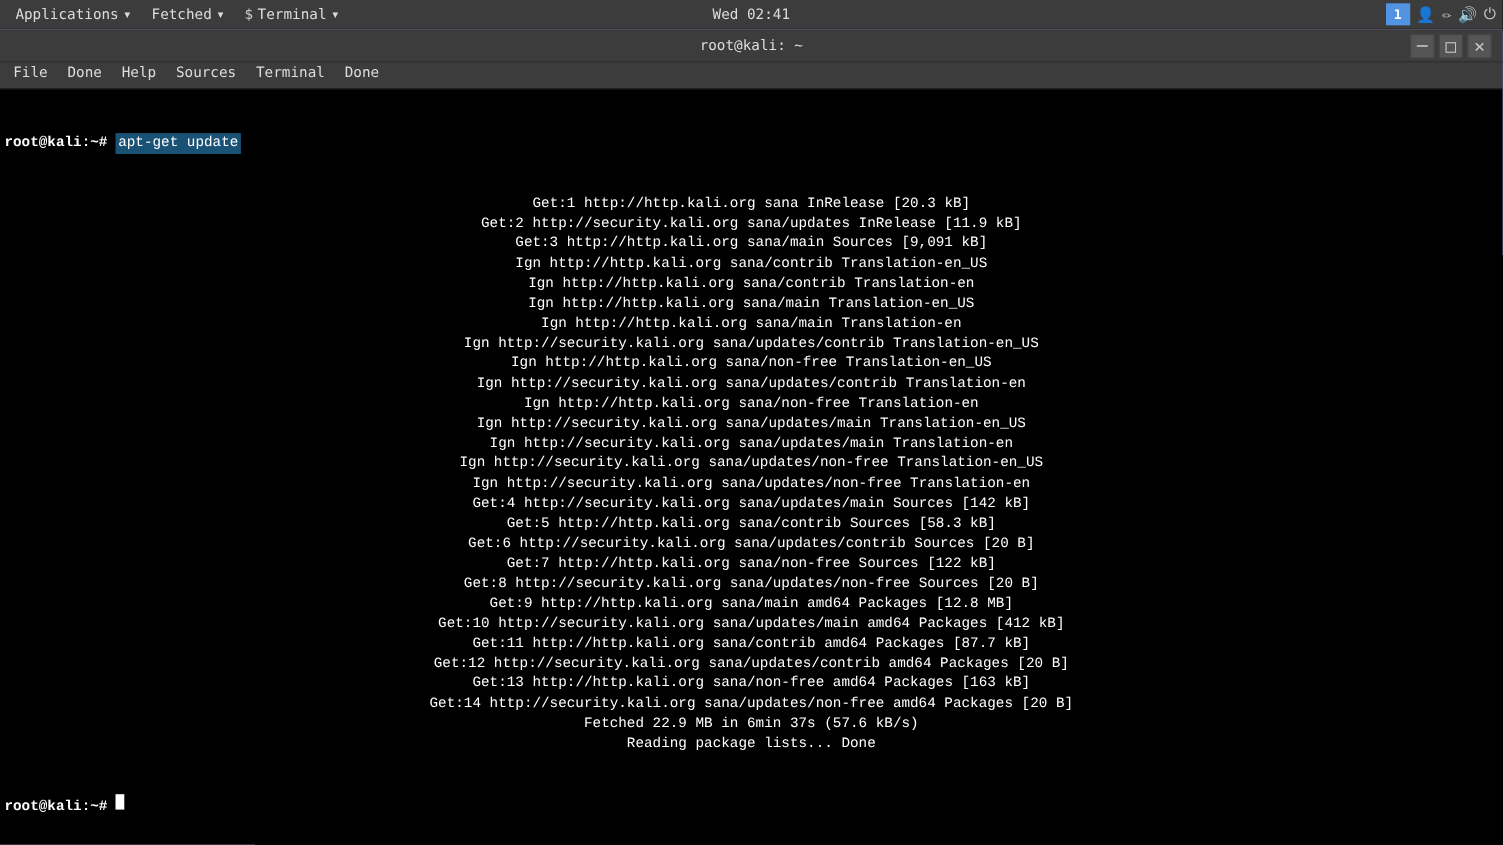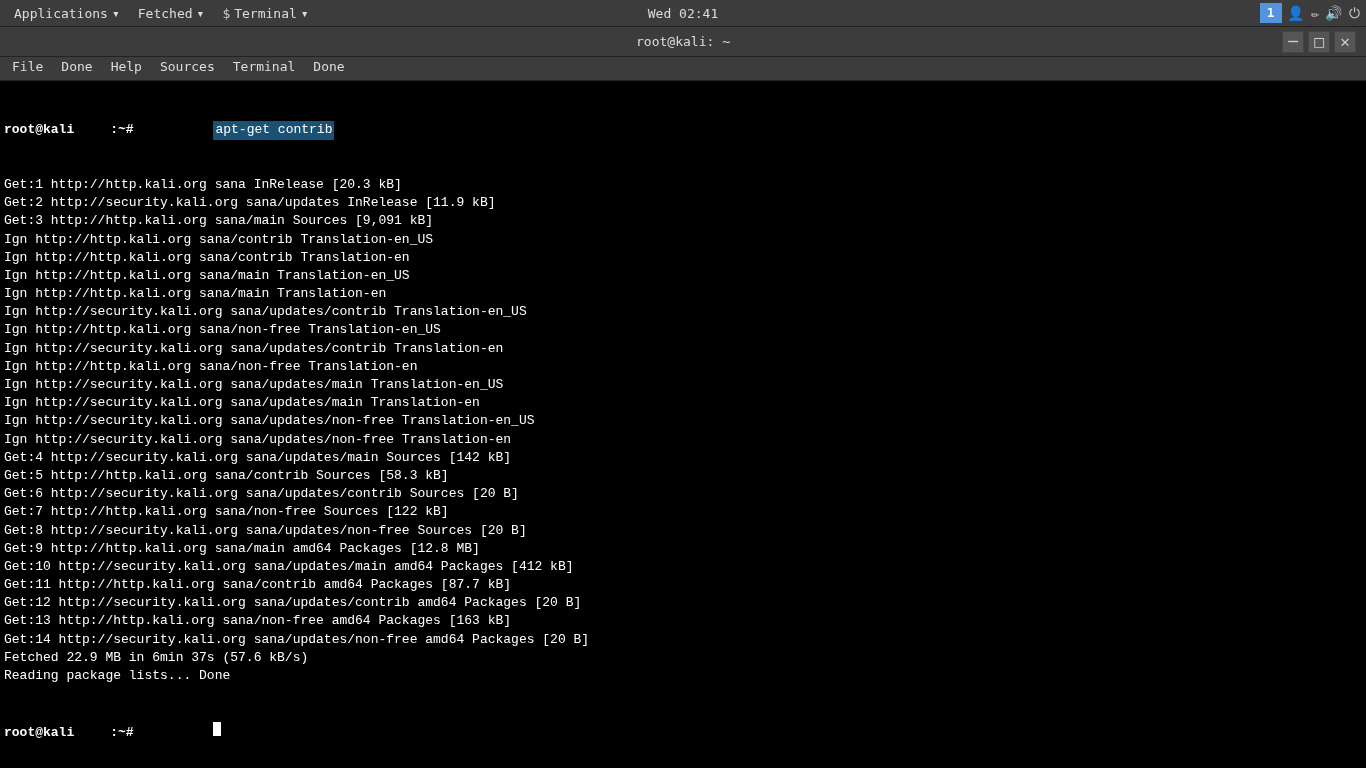--- a/index.html
+++ b/index.html
@@ -137,21 +137,20 @@
       font-size: 13px;
       line-height: 1.4;
       padding: 4px 4px;
       overflow: hidden;
       white-space: pre;
     }
 
     .prompt-line {
       display: flex;
       align-items: baseline;
-      gap: 36px;
     }
     .prompt-user {
       color: #fff;
       font-weight: bold;
     }
     .prompt-symbol {
       color: #fff;
       font-weight: bold;
     }
     .cmd-highlight {
@@ -166,20 +165,21 @@
       width: 8px;
       height: 14px;
       vertical-align: text-bottom;
       animation: blink 1s step-end infinite;
     }
     @keyframes blink {
       50% { opacity: 0; }
     }
     .output-line {
       color: #fff;
+      text-align: center;
     }
   </style>
 </head>
 <body>
 
 <div id="system-bar">
   <div class="sys-bar-left">
     <div class="sys-bar-item">
       <span>Applications</span>
       <span>▾</span>
@@ -219,21 +219,21 @@
     <div class="menu-item">File</div>
     <div class="menu-item">Done</div>
     <div class="menu-item">Help</div>
     <div class="menu-item">Sources</div>
     <div class="menu-item">Terminal</div>
     <div class="menu-item">Done</div>
   </div>
 
   <div id="terminal-content">
     <div class="prompt-line">
-      <span class="prompt-user">root@kali</span><span class="prompt-symbol">:~#</span>&nbsp;<span class="cmd-highlight">apt-get contrib</span>
+      <span class="prompt-user">root@kali</span><span class="prompt-symbol">:~#</span>&nbsp;<span class="cmd-highlight">apt-get update</span>
     </div>
     <div id="output-lines"><div class="output-line">Get:1 http://http.kali.org sana InRelease [20.3 kB]</div><div class="output-line">Get:2 http://security.kali.org sana/updates InRelease [11.9 kB]</div><div class="output-line">Get:3 http://http.kali.org sana/main Sources [9,091 kB]</div><div class="output-line">Ign http://http.kali.org sana/contrib Translation-en_US</div><div class="output-line">Ign http://http.kali.org sana/contrib Translation-en</div><div class="output-line">Ign http://http.kali.org sana/main Translation-en_US</div><div class="output-line">Ign http://http.kali.org sana/main Translation-en</div><div class="output-line">Ign http://security.kali.org sana/updates/contrib Translation-en_US</div><div class="output-line">Ign http://http.kali.org sana/non-free Translation-en_US</div><div class="output-line">Ign http://security.kali.org sana/updates/contrib Translation-en</div><div class="output-line">Ign http://http.kali.org sana/non-free Translation-en</div><div class="output-line">Ign http://security.kali.org sana/updates/main Translation-en_US</div><div class="output-line">Ign http://security.kali.org sana/updates/main Translation-en</div><div class="output-line">Ign http://security.kali.org sana/updates/non-free Translation-en_US</div><div class="output-line">Ign http://security.kali.org sana/updates/non-free Translation-en</div><div class="output-line">Get:4 http://security.kali.org sana/updates/main Sources [142 kB]</div><div class="output-line">Get:5 http://http.kali.org sana/contrib Sources [58.3 kB]</div><div class="output-line">Get:6 http://security.kali.org sana/updates/contrib Sources [20 B]</div><div class="output-line">Get:7 http://http.kali.org sana/non-free Sources [122 kB]</div><div class="output-line">Get:8 http://security.kali.org sana/updates/non-free Sources [20 B]</div><div class="output-line">Get:9 http://http.kali.org sana/main amd64 Packages [12.8 MB]</div><div class="output-line">Get:10 http://security.kali.org sana/updates/main amd64 Packages [412 kB]</div><div class="output-line">Get:11 http://http.kali.org sana/contrib amd64 Packages [87.7 kB]</div><div class="output-line">Get:12 http://security.kali.org sana/updates/contrib amd64 Packages [20 B]</div><div class="output-line">Get:13 http://http.kali.org sana/non-free amd64 Packages [163 kB]</div><div class="output-line">Get:14 http://security.kali.org sana/updates/non-free amd64 Packages [20 B]</div><div class="output-line">Fetched 22.9 MB in 6min 37s (57.6 kB/s)</div><div class="output-line">Reading package lists... Done</div></div>
     <div class="prompt-line">
       <span class="prompt-user">root@kali</span><span class="prompt-symbol">:~#</span>&nbsp;<span class="cursor"></span>
     </div>
   </div>
 
 </div>
 
 </body></html>

